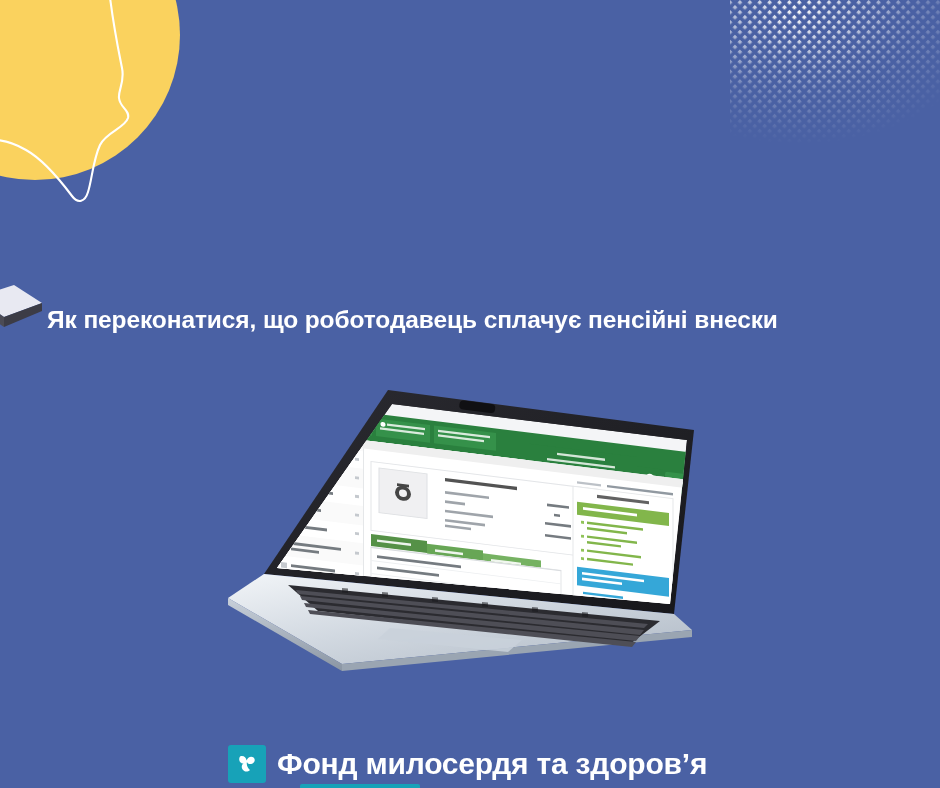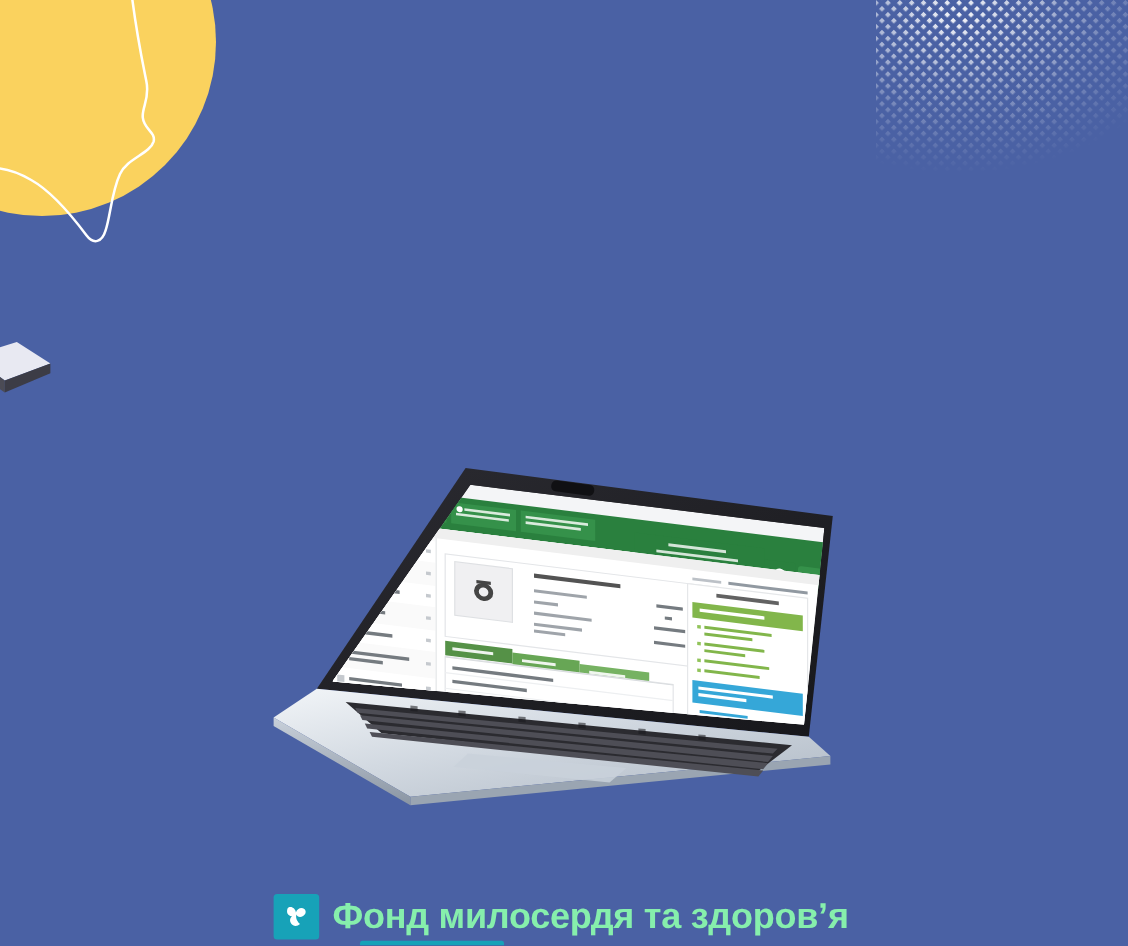--- a/index.html
+++ b/index.html
@@ -96,21 +96,21 @@
     width: 38px;
     height: 38px;
     background: #17A2B8;
     border-radius: 3px;
     display: flex;
     align-items: center;
     justify-content: center;
     flex: 0 0 auto;
   }
   .brand-name {
-    color: #86efac;
+    color: #ffffff;
     font-size: 30px;
     font-weight: bold;
     letter-spacing: -0.2px;
     white-space: nowrap;
   }
   .brand-underline {
     position: absolute;
     left: 300px;
     top: 784px;
     width: 120px;
@@ -156,20 +156,21 @@
       <rect x="0" y="0" width="210" height="145" fill="url(#htdots)" mask="url(#htmask)"></rect>
     </svg>
   </div>
 
   <svg class="slab" viewBox="0 0 70 58">
     <path d="M2 14 L40 2 L68 20 L30 34 Z" fill="#E8E9F2"></path>
     <path d="M2 14 L30 34 L30 44 L2 25 Z" fill="#4B4B55"></path>
     <path d="M30 34 L68 20 L68 28 L30 44 Z" fill="#3C3C46"></path>
   </svg>
 
+  <div class="headline">Як переконатися, що роботодавець сплачує пенсійні внески</div>
 
   <svg class="laptop" viewBox="0 0 478 300">
     <defs>
       <linearGradient id="lidMetal" x1="0" y1="0" x2="1" y2="1">
         <stop offset="0%" stop-color="#2B2B31"></stop>
         <stop offset="100%" stop-color="#17171B"></stop>
       </linearGradient>
       <linearGradient id="baseMetal" x1="0" y1="0" x2="1" y2="1">
         <stop offset="0%" stop-color="#F2F5F8"></stop>
         <stop offset="45%" stop-color="#D2D9E1"></stop>

